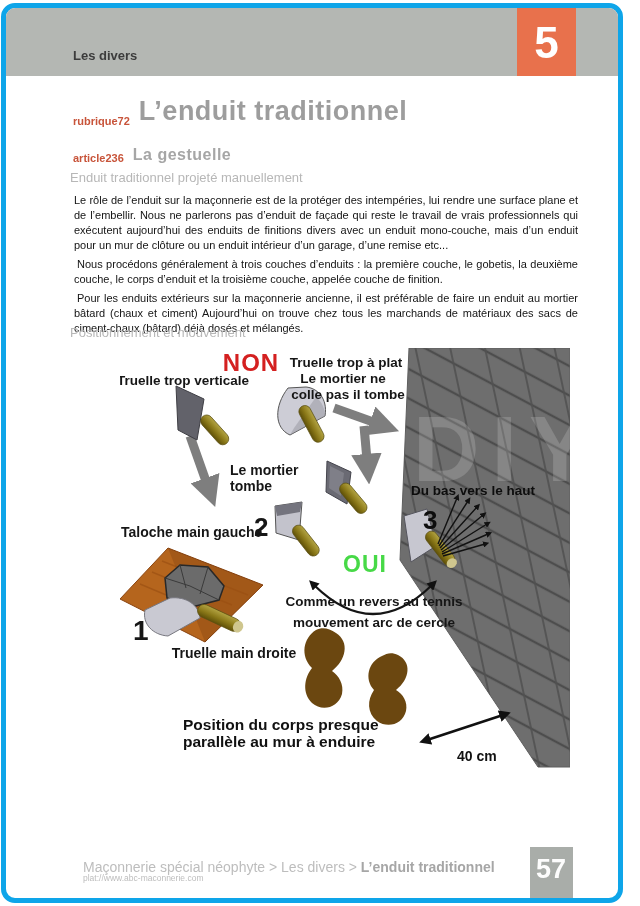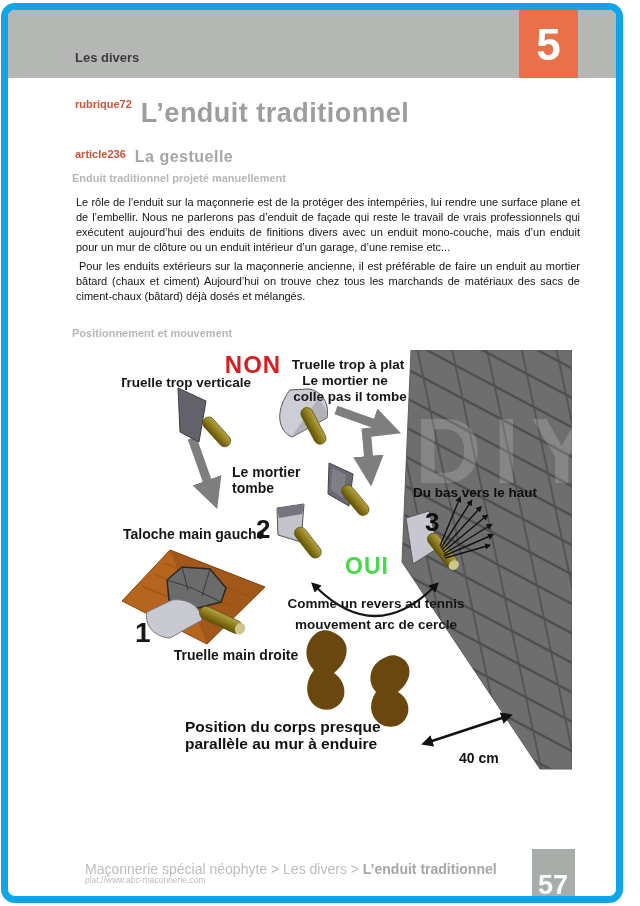--- a/index.html
+++ b/index.html
@@ -1,55 +1,55 @@
 <!DOCTYPE html>
 <html><head>
 <meta charset="utf-8">
 <style>
   html,body { margin:0; padding:0; background:#ffffff; }
   * { box-sizing:border-box; }
   .stage { position:relative; width:640px; height:906px; background:#fff;
            font-family:"Liberation Sans","DejaVu Sans",sans-serif; overflow:hidden; }
   .page  { position:absolute; left:1px; top:3px; width:622px; height:900px;
-           background:#fff; border:7px solid #0ea5e9; border-radius:14px; overflow:hidden; }
+           background:#fff; border:5px solid #0ea5e9; border-radius:14px; overflow:hidden; }
 
   
   .header-bar { position:absolute; left:0; top:0; width:622px; height:68px; background:#b4b7b3; }
   .header-title { position:absolute; left:67px; top:40px; font-size:13px; font-weight:bold; color:#3c3c3c; }
   .chapter-badge { position:absolute; left:511px; top:0; width:59px; height:68px; background:#e8714c;
                    color:#fff; font-size:44px; font-weight:bold; text-align:center; line-height:70px; }
 
   
-  .rubrique-row { position:absolute; left:67px; top:88px; display:flex; align-items:flex-start; gap:9px; }
+  .rubrique-row { position:absolute; left:67px; top:88px; display:flex; align-items:flex-end; gap:9px; }
   .tag { font-size:11px; font-weight:bold; color:#c8543a; }
   .page-title { font-size:27px; font-weight:bold; color:#9d9d9d; letter-spacing:0.5px; }
-  .article-row { position:absolute; left:67px; top:138px; display:flex; align-items:flex-start; gap:9px; }
+  .article-row { position:absolute; left:67px; top:138px; display:flex; align-items:flex-end; gap:9px; }
   .article-title { font-size:16px; font-weight:bold; color:#a6a6a6; letter-spacing:0.5px; }
 
-  .subhead { position:absolute; left:64px; font-size:11px; font-weight:bold; color:#b7b7b7; }
+  .subhead { position:absolute; left:64px; font-size:13px; font-weight:normal; color:#b7b7b7; }
   .subhead-intro { top:162px; }
   .subhead-gesture { top:317px; }
 
   .bodytext { position:absolute; left:64px; top:181px; width:512px; font-size:11px;
               line-height:15px; color:#141414; text-align:justify; }
   .bodytext p { margin:4px; }
   .bodytext p.indent { text-indent:3px; }
 
   
   .diagram { position:absolute; left:114px; top:340px; width:450px; height:420px; }
   svg text { font-family:"Liberation Sans","DejaVu Sans",sans-serif; }
 
   
   .footer-breadcrumb { position:absolute; left:77px; top:854px; font-size:14px;
                        line-height:11px; color:#bdbdbd; }
   .footer-breadcrumb b { color:#a6a6a6; }
   .footer-url { position:absolute; left:77px; top:865px; font-size:8.5px; color:#bdbdbd; }
   .page-number-badge { position:absolute; left:524px; top:839px; width:43px; height:51px;
                        background:#a9ada9; color:#fdfdfd; font-size:27px; font-weight:bold;
-                       padding:21px 0 0 6px; }
+                       padding:7px 0 0 6px; }
 </style>
 </head>
 <body>
 
 <div class="stage">
   <div class="page">
 
     <div class="header-bar"></div>
     <div class="header-title">Les divers</div>
     <div class="chapter-badge">5</div>
@@ -61,20 +61,21 @@
 
     <div class="article-row">
       <span class="tag">article236</span>
       <span class="article-title">La gestuelle</span>
     </div>
 
     <div class="subhead subhead-intro">Enduit traditionnel projeté manuellement</div>
 
     <div class="bodytext">
       <p>Le rôle de l’enduit sur la maçonnerie est de la protéger des intempéries, lui rendre une surface plane et de l’embellir. Nous ne parlerons pas d’enduit de façade qui reste le travail de vrais professionnels qui exécutent aujourd’hui des enduits de finitions divers avec un enduit mono-couche, mais d’un enduit pour un mur de clôture ou un enduit intérieur d’un garage, d’une remise etc...</p>
+      <p class="indent">Nous procédons généralement à trois couches d’enduits : la première couche, le gobetis, la deuxième couche, le corps d’enduit et la troisième couche, appelée couche de finition.</p>
       <p class="indent">Pour les enduits extérieurs sur la maçonnerie ancienne, il est préférable de faire un enduit au mortier bâtard (chaux et ciment) Aujourd’hui on trouve chez tous les marchands de matériaux des sacs de ciment-chaux (bâtard) déjà dosés et mélangés.</p>
     </div>
 
     <div class="subhead subhead-gesture">Positionnement et mouvement</div>
 
     <svg class="diagram" viewBox="0 0 450 420" width="450" height="420">
       <defs>
         <pattern id="slate1" width="26" height="26" patternUnits="userSpaceOnUse" patternTransform="rotate(28)">
           <rect width="26" height="26" fill="#6e6e6e"></rect>
           <line x1="0" y1="13" x2="26" y2="13" stroke="#4d4d4d" stroke-width="2.4"></line>

